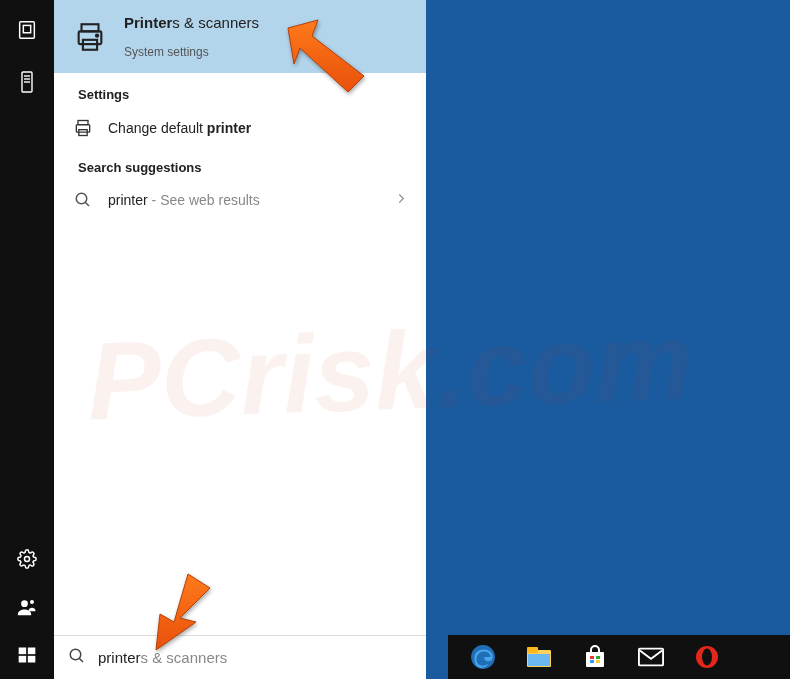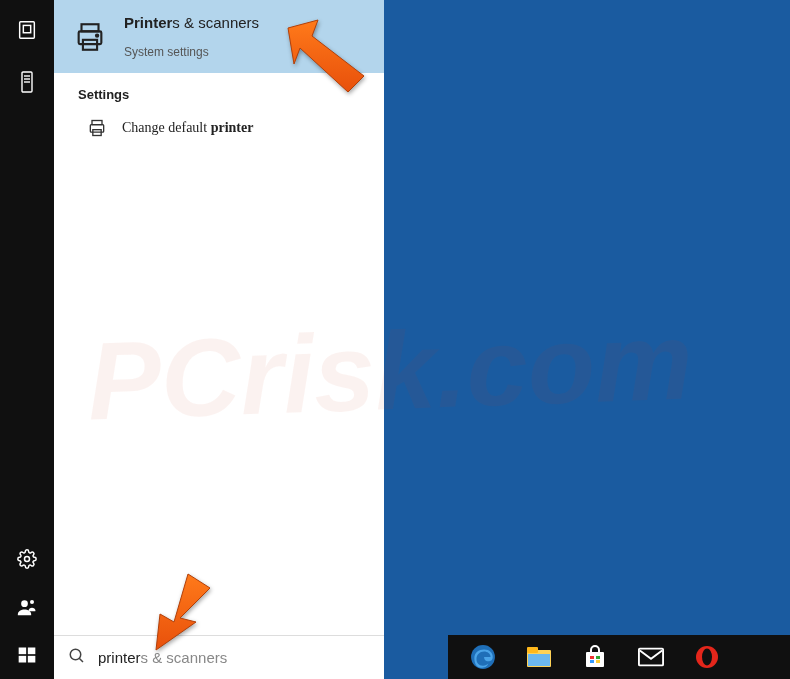--- a/index.html
+++ b/index.html
@@ -22,21 +22,21 @@
     }
     .sidebar-top { padding-top: 18px; display:flex; flex-direction:column; gap:28px; align-items:center;}
     .sidebar-bottom { margin-top:auto; padding-bottom:0; display:flex; flex-direction:column; align-items:center;}
     .sidebar-icon { width:24px; height:24px; display:flex; align-items:center; justify-content:center; color:#fff;}
     .sidebar-item { width:54px; height:48px; display:flex; align-items:center; justify-content:center; color:#fff;}
     .sidebar-item.start { height:48px;}
     
     .search-panel {
       position: absolute;
       left: 54px; top: 0;
-      width: 330px; height: 679px;
+      width: 372px; height: 679px;
       background: #fff;
       display: flex;
       flex-direction: column;
     }
     .best-match {
       background: #b3d5ec;
       padding: 14px 18px 14px 18px;
       display: flex;
       align-items: center;
       gap: 16px;
@@ -51,28 +51,27 @@
     .best-match-title { font-size:15px; color:#222; }
     .best-match-sub { font-size:12px; color:#555; margin-top:14px;}
     
     .section-header {
       padding: 14px 18px 8px 24px;
       font-size:13px;
       font-weight:600;
       color:#222;
     }
     .result-row {
-      padding: 8px 32px;
+      padding: 8px 18px;
       display:flex;
       align-items:center;
       gap:14px;
       font-size:14px;
       color:#222;
       position:relative;
-      font-family:Liberation Serif, serif;
     }
     .result-row .icon-slot { width:22px; display:flex; justify-content:center; color:#444;}
     .suggestion-chevron {
       position:absolute; right:18px; top:50%; transform:translateY(-50%);
       color:#888;
     }
     .dimtext { color:#888; }
     
     .search-box {
       margin-top:auto;
@@ -191,21 +190,38 @@
           <rect x="6" y="3" width="12" height="5"></rect>
           <rect x="4" y="8" width="16" height="9" rx="1"></rect>
           <rect x="7" y="14" width="10" height="7"></rect>
         </svg>
     </div>
     <div>
       <span>Change default </span><b><span>printer</span></b>
     </div>
   </div>
 
-
+  <div class="section-header">Search suggestions</div>
+
+  <div class="result-row">
+    <div class="icon-slot">
+      <svg width="18" height="18" viewBox="0 0 24 24" fill="none" stroke="#555" stroke-width="2">
+          <circle cx="10" cy="10" r="7"></circle>
+          <line x1="20" y1="20" x2="15" y2="15"></line>
+        </svg>
+    </div>
+    <div>
+      <span>printer</span><span class="dimtext"> - See web results</span>
+    </div>
+    <div class="suggestion-chevron">
+      <svg width="14" height="14" viewBox="0 0 24 24" fill="none" stroke="#888" stroke-width="2">
+          <polyline points="9 5 16 12 9 19"></polyline>
+        </svg>
+    </div>
+  </div>
 
   <div class="search-box">
     <div class="icon-slot">
       <svg width="18" height="18" viewBox="0 0 24 24" fill="none" stroke="#444" stroke-width="2">
           <circle cx="10" cy="10" r="7"></circle>
           <line x1="20" y1="20" x2="15" y2="15"></line>
         </svg>
     </div>
     <div class="search-text">
       <span>printer</span><span class="dimtext">s &amp; scanners</span>

